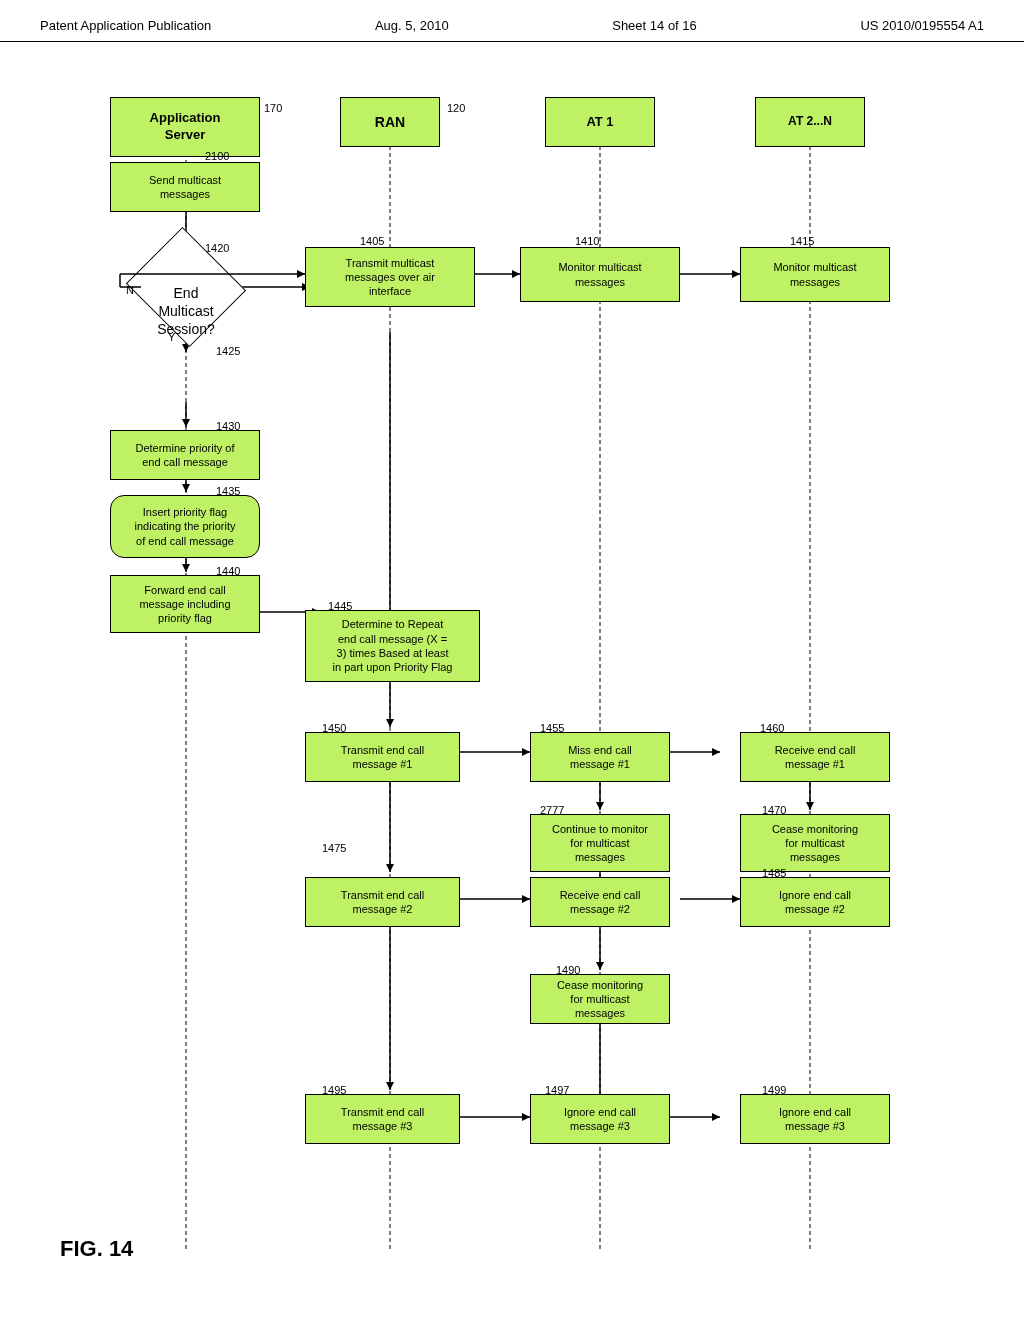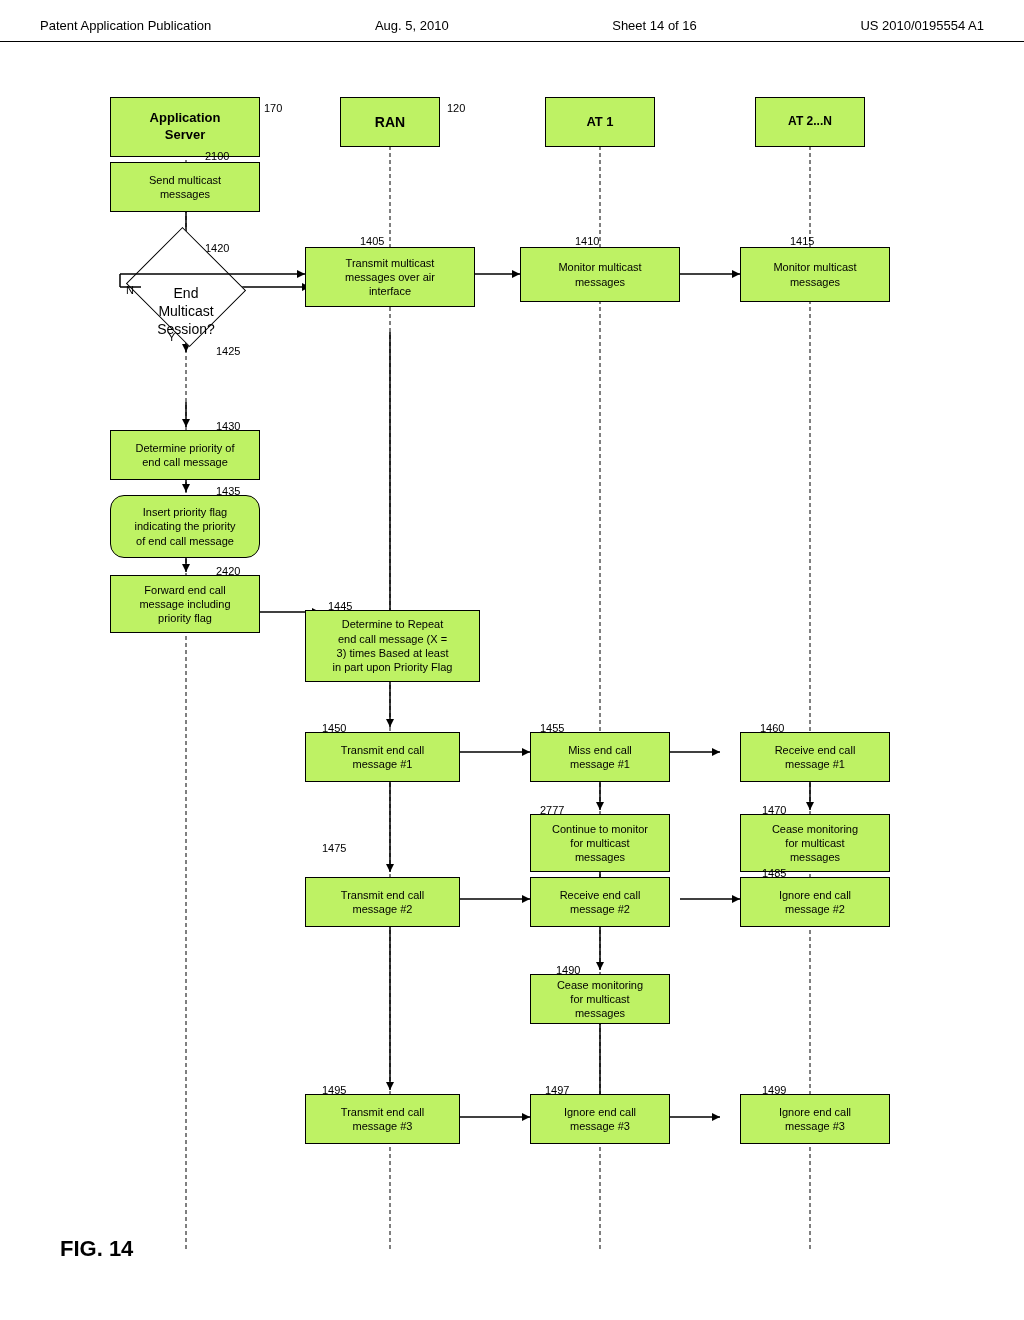--- a/index.html
+++ b/index.html
@@ -276,21 +276,21 @@
   <span class="label-num" style="left:216px; top:443px;">
     <span>1435</span>
   </span>
   <div class="box" style="left:110px; top:453px; width:150px; height:63px; font-size:11px;border-radius:14px;">
     <span style="white-space:pre-line; text-align:center;">Insert priority flag
 indicating the priority
 of end call message</span>
   </div>
 
   <span class="label-num" style="left:216px; top:523px;">
-    <span>2420</span>
+    <span>1440</span>
   </span>
   <div class="box" style="left:110px; top:533px; width:150px; height:58px; font-size:11px;">
     <span style="white-space:pre-line; text-align:center;">Forward end call
 message including
 priority flag</span>
   </div>
 
   <span class="label-num" style="left:328px; top:558px;">
     <span>1445</span>
   </span>

